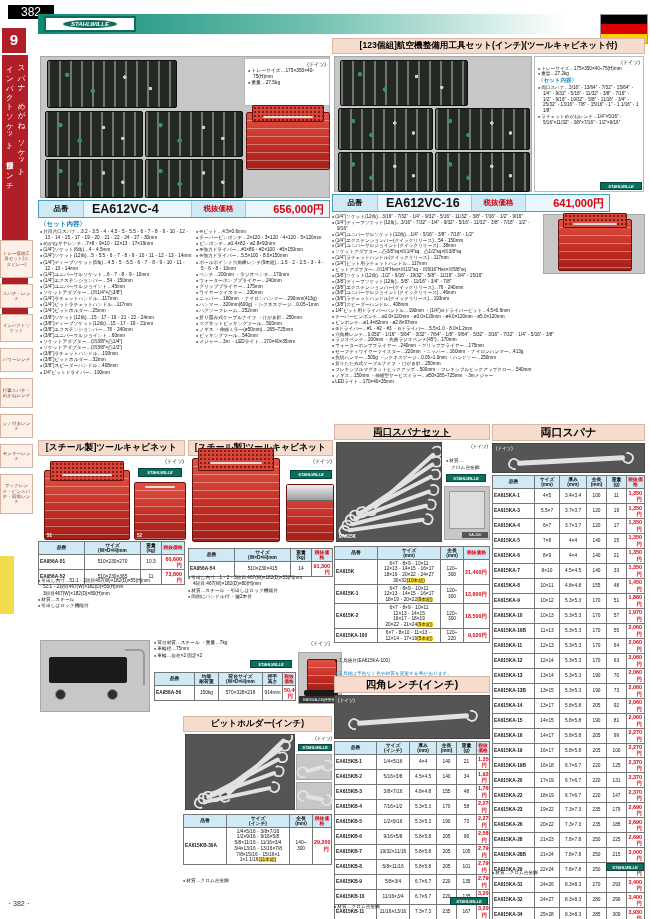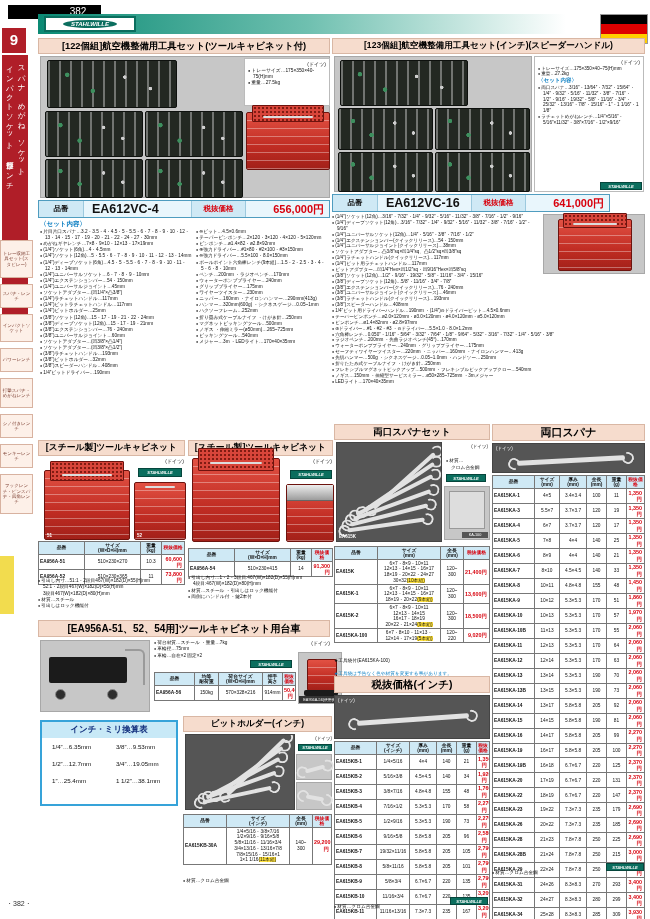--- a/index.html
+++ b/index.html
@@ -1,21 +1,21 @@
 <!DOCTYPE html>
 <html><head>
 <meta charset="utf-8">
 <style>
   html,body{margin:0;padding:0;background:#e8e8e8;}
   .page{position:relative;width:650px;height:919px;background:#fff;overflow:hidden;
         font-family:"Liberation Sans","DejaVu Sans",sans-serif;color:#111;}
   .abs{position:absolute;}
   
-  .pnum{left:8px;top:5px;width:46px;height:14px;background:#000;color:#fff;font-size:10px;
-        line-height:14px;text-align:center;padding-left:47px;}
+  .pnum{left:8px;top:5px;width:46px;height:14px;background:#000;color:#fff;font-size:12px;
+        line-height:14px;text-align:center;}
   .tab9{left:2px;top:28px;width:24px;height:25px;background:#b01e28;color:#fff;font-size:15px;
         font-weight:bold;text-align:center;line-height:23px;border-bottom:2px solid #fff;}
   .vband{left:2px;top:55px;width:24px;height:272px;background:#b01e28;color:#fff;
          writing-mode:vertical-rl;font-size:7.5px;line-height:1.55;padding:5px 1px;letter-spacing:1px;}
   .vband span{display:block;}
   .sidetab{left:0;width:33px;background:#fdf0e8;border:1px solid #d8b2a0;color:#7a3b2e;
            font-size:4.5px;line-height:1.2;display:flex;align-items:center;justify-content:center;
            text-align:center;padding:1px;box-sizing:border-box;}
   .ybar{left:0;top:556px;width:14px;height:58px;background:#f2dc4e;}
   .footer{left:6px;top:899px;font-size:7px;color:#333;}
@@ -132,21 +132,20 @@
   <div class="abs gbar"></div>
   <div class="abs logo">
     <i>STAHLWILLE</i>
   </div>
   <div class="abs flag">
     <div style="background:#000;"></div>
       <div style="background:#d00;"></div>
       <div style="background:#ffce00;"></div>
   </div>
 
-  <div class="abs sec-title" style="left:38px;top:38px;width:292px;height:16px;font-size:9.3px;">[122個組]航空機整備用工具セット(ツールキャビネット付)</div>
   <div class="abs photo" style="left:40px;top:56px;width:290px;height:142px;">
     <div class="tray" style="left:6px;top:3px;width:128px;height:46px;"></div>
     <div class="tray" style="left:4px;top:54px;width:96px;height:44px;"></div>
     <div class="tray" style="left:104px;top:54px;width:96px;height:44px;"></div>
     <div class="tray" style="left:4px;top:102px;width:96px;height:37px;"></div>
     <div class="tray" style="left:104px;top:102px;width:96px;height:37px;"></div>
   </div>
   <div class="abs spec" style="left:244px;top:58px;width:86px;height:48px;">
     <div class="country">(ドイツ)</div>
     <div>
@@ -203,21 +202,21 @@
       <div class="li">ニッパー…160mm ・ナイロンハンマー…290mm(413g)</div>
       <div class="li">ハンマー…320mm(600g) ・シクネスゲージ…0.05~1mm</div>
       <div class="li">ハクソーフレーム…252mm</div>
       <div class="li">折り畳み式ケーブルナイフ ・けがき針…250mm</div>
       <div class="li">マグネットピッキングツール…500mm</div>
       <div class="li">ノギス ・伸縮ミラー(ø50mm)…265~725mm</div>
       <div class="li">ピッキングツール…540mm</div>
       <div class="li">メジャー…3m ・LEDライト…170×40×35mm</div>
     </div>
 
-  <div class="abs sec-title" style="left:332px;top:38px;width:313px;height:16px;font-size:8.6px;">[123個組]航空機整備用工具セット(インチ)(スピーダーハンドル)</div>
+  <div class="abs sec-title" style="left:332px;top:38px;width:313px;height:16px;font-size:8.6px;">[123個組]航空機整備用工具セット(インチ)(ツールキャビネット付)</div>
   <div class="abs photo" style="left:334px;top:56px;width:198px;height:136px;">
     <div class="tray" style="left:5px;top:3px;width:126px;height:44px;"></div>
     <div class="tray" style="left:3px;top:51px;width:93px;height:40px;"></div>
     <div class="tray" style="left:100px;top:51px;width:93px;height:40px;"></div>
     <div class="tray" style="left:3px;top:95px;width:93px;height:38px;"></div>
     <div class="tray" style="left:100px;top:95px;width:93px;height:38px;"></div>
   </div>
   <div class="abs spec" style="left:534px;top:56px;width:110px;height:136px;font-size:4.6px;">
     <div class="country">(ドイツ)</div>
     <div>
@@ -348,21 +347,20 @@
             <td class="c-size">510×230×415</td>
             <td class="c-weight">14</td>
             <td class="c-price">91,300円</td>
           </tr>
         </tbody>
       </table>
   </div>
   <div class="abs notes" style="left:188px;top:575px;width:145px;"><div class="li" style="white-space: pre-line;">引出し内寸…1・2・3段目:467(W)×182(D)×55(H)mm
 4段目:467(W)×182(D)×80(H)mm</div><div class="li">材質…スチール ・引出しはロック機能付</div><div class="li">両側にハンドル付 ・鍵2本付</div></div>
 
-  <div class="abs sec-title" style="left:38px;top:620px;width:292px;height:17px;font-size:10px;">[EA956A-51、52、54用]ツールキャビネット用台車</div>
   <div class="abs photo" style="left:40px;top:640px;width:110px;height:72px;">
     <div class="dolly-tray" style="left:8px;top:16px;width:78px;height:26px;"></div>
     <div class="dolly-handle" style="left:84px;top:8px;width:18px;height:34px;"></div>
     <div class="dolly-wheel" style="left:14px;top:48px;"></div>
     <div class="dolly-wheel" style="left:66px;top:48px;"></div>
   </div>
   <div class="abs country" style="left:294px;top:640px;width:36px;">(ドイツ)</div>
   <div class="abs notes" style="left:154px;top:640px;width:138px;"><div class="li">荷台材質…スチール ・重量…7kg</div><div class="li">車輪径…75mm</div><div class="li">車輪…自在×2 固定×2</div></div>
   <div class="abs badge" style="left:250px;top:660px;width:42px;height:8px;">STAHLWILLE</div>
   <div class="abs" style="left:154px;top:672px;width:142px;">
@@ -389,39 +387,20 @@
           </tr>
         </tbody>
       </table>
   </div>
   <div class="abs photo" style="left:298px;top:652px;width:44px;height:52px;">
     <div class="cabinet" style="left:8px;top:6px;width:28px;height:30px;"></div>
     <div class="dolly-tray" style="left:5px;top:37px;width:34px;height:6px;"></div>
     <div class="caption-bar" style="left:0;right:0;bottom:0;height:7px;">EA956A-56(使用例)</div>
   </div>
 
-  <div class="abs conv-box" style="left:40px;top:720px;width:138px;height:86px;">
-    <div class="conv-title">インチ・ミリ換算表</div>
-    <table class="conv-t">
-      <tbody>
-          <tr>
-            <td class="c-l">1/4”…6.35mm</td>
-            <td class="c-r">3/8”…9.53mm</td>
-          </tr>
-          <tr>
-            <td class="c-l">1/2”…12.7mm</td>
-            <td class="c-r">3/4”…19.05mm</td>
-          </tr>
-          <tr>
-            <td class="c-l">1”…25.4mm</td>
-            <td class="c-r">1 1/2”…38.1mm</td>
-          </tr>
-        </tbody>
-    </table>
-  </div>
 
   <div class="abs sec-title" style="left:183px;top:716px;width:149px;height:16px;font-size:8.6px;">ビットホルダー(インチ)</div>
   <div class="abs darkphoto" style="left:185px;top:734px;width:110px;height:76px;">
     <div class="wr" style="left:16px;top:58px;width:70px;transform:rotate(-12deg);"></div>
     <div class="wr" style="left:18px;top:48px;width:74px;transform:rotate(-20deg);"></div>
     <div class="wr" style="left:20px;top:40px;width:78px;transform:rotate(-28deg);"></div>
     <div class="wr" style="left:24px;top:34px;width:80px;transform:rotate(-36deg);"></div>
     <div class="wr" style="left:30px;top:30px;width:80px;transform:rotate(-44deg);"></div>
   </div>
   <div class="abs country" style="left:298px;top:736px;width:34px;font-size:4.5px;">(ドイツ)</div>
@@ -457,21 +436,21 @@
 300</td>
             <td class="c-price">29,200円</td>
           </tr>
         </tbody>
       </table>
   </div>
   <div class="abs notes" style="left:183px;top:872px;width:149px;">
     <div class="li">材質…クロム合金鋼</div>
   </div>
 
-  <div class="abs sec-title" style="left:334px;top:424px;width:156px;height:16px;font-size:9.5px;">両口スパナセット</div>
+  <div class="abs sec-title" style="left:334px;top:424px;width:156px;height:16px;font-size:9.5px;text-decoration:underline;">両口スパナセット</div>
   <div class="abs darkphoto" style="left:336px;top:442px;width:106px;height:100px;">
     <div class="wr" style="left:10px;top:80px;width:78px;transform:rotate(-8deg);"></div>
     <div class="wr" style="left:12px;top:70px;width:80px;transform:rotate(-14deg);"></div>
     <div class="wr" style="left:14px;top:60px;width:82px;transform:rotate(-20deg);"></div>
     <div class="wr" style="left:16px;top:50px;width:84px;transform:rotate(-27deg);"></div>
     <div class="wr" style="left:20px;top:42px;width:84px;transform:rotate(-34deg);"></div>
     <div class="wr" style="left:26px;top:36px;width:82px;transform:rotate(-42deg);"></div>
     <div class="photo-label" style="left:2px;bottom:2px;">EA615K</div>
   </div>
   <div class="abs country" style="left:446px;top:444px;width:42px;font-size:4.5px;">(ドイツ)</div>
@@ -535,21 +514,21 @@
             <td class="c-price">9,020円</td>
           </tr>
         </tbody>
       </table>
   </div>
   <div class="abs notes" style="left:334px;top:652px;width:156px;">
     <div>★工具袋付(EA615KA-100)</div>
     <div class="bluenote">★工具袋は予告なく色や材質を変更する事があります。</div>
   </div>
 
-  <div class="abs sec-title" style="left:334px;top:676px;width:156px;height:17px;font-size:10.5px;">税抜価格(インチ)</div>
+  <div class="abs sec-title" style="left:334px;top:676px;width:156px;height:17px;font-size:10.5px;">四角レンチ(インチ)</div>
   <div class="abs darkphoto" style="left:334px;top:695px;width:156px;height:44px;">
     <div class="photo-label" style="left:3px;top:2px;font-weight:normal;">(ドイツ)</div>
     <div class="wr" style="left:22px;top:21px;width:112px;transform:rotate(-4deg);height:5px;"></div>
   </div>
   <div class="abs" style="left:334px;top:741px;width:156px;">
     <table class="t spin-t">
         <thead>
           <tr>
             <th>品番</th>
             <th>サイズ

